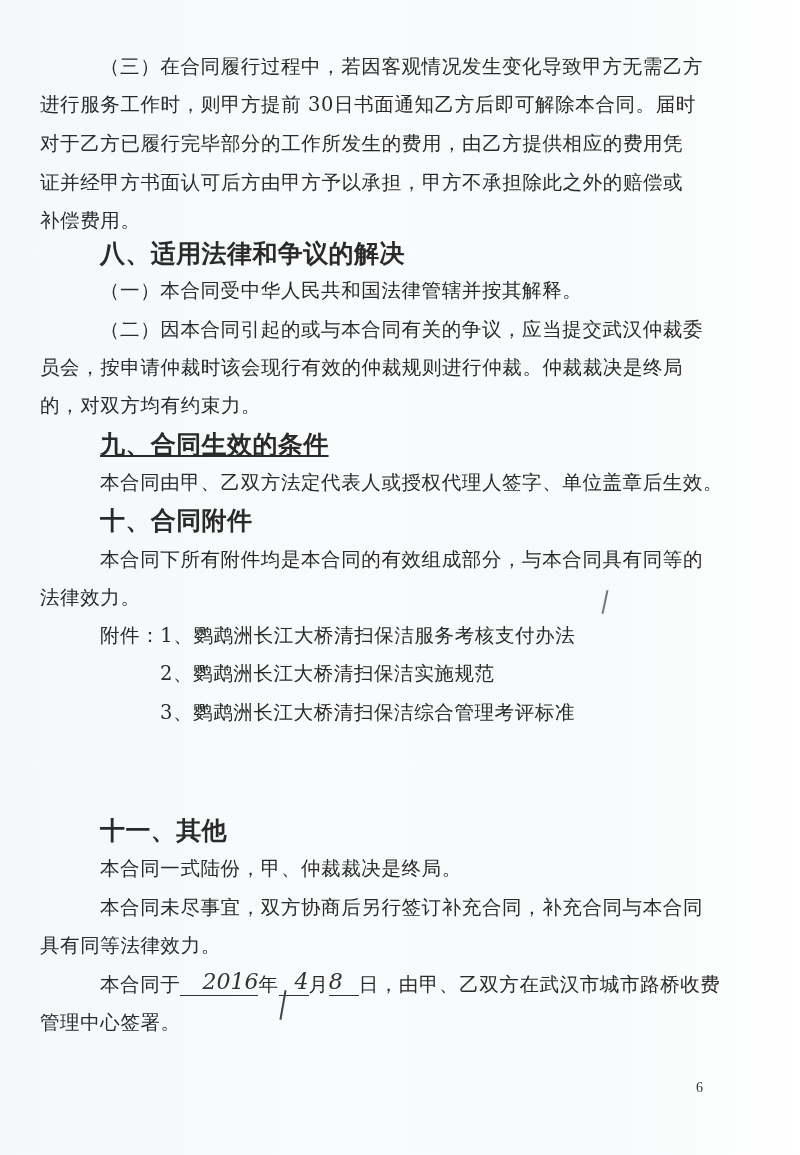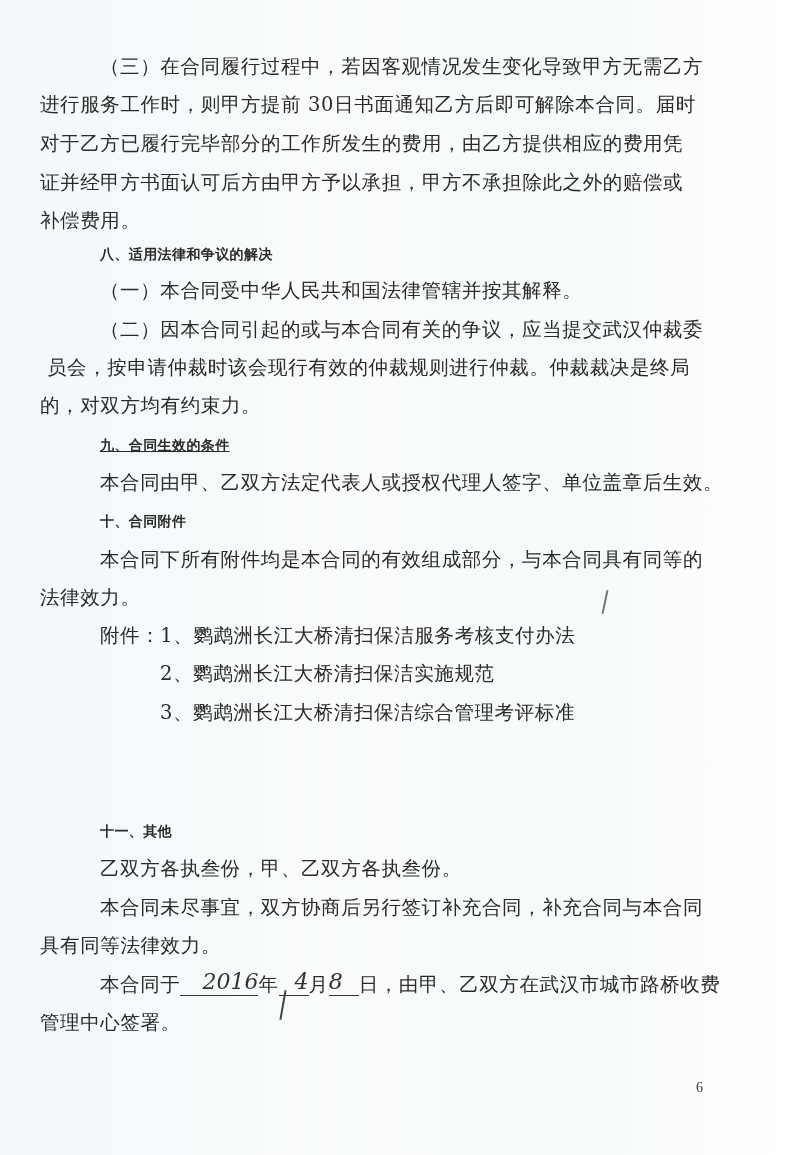--- a/index.html
+++ b/index.html
@@ -6,21 +6,21 @@
   body {
     width:800px; height:1155px; position:relative; overflow:hidden;
     background: linear-gradient(90deg, #f4f8fa 0%, #f9fbfc 40%, #f7fafb 75%, #ffffff 100%);
     font-family: "DejaVu Serif", "Liberation Serif", serif;
     color:#2a2a2a;
   }
   .line {
     position:absolute; font-size:19.5px; line-height:26px; white-space:nowrap;
     letter-spacing:0.6px;
   }
-  .heading { font-family: "DejaVu Sans", "Liberation Sans", sans-serif; font-weight:bold; letter-spacing:0.4px; font-size:14px;}
+  .heading { font-family: "DejaVu Sans", "Liberation Sans", sans-serif; font-weight:bold; letter-spacing:0.4px; font-size:25px;}
   .ind1 { left:100px; }
   .ind0 { left:40px; }
   .ind2 { left:100px; }
   .ind3 { left:160px;text-align:right; }
   .hand {
     font-family: "DejaVu Serif", serif; font-style:italic; color:#333;
     display:inline-block; border-bottom:1.5px solid #333; text-align:right;
     position:relative; top:-2px; letter-spacing:0;
   }
   .page-num {
@@ -37,36 +37,36 @@
 
   <div class="line ind2" style="top:54px;">（三）在合同履行过程中，若因客观情况发生变化导致甲方无需乙方</div>
   <div class="line ind0" style="top:92px;">进行服务工作时，则甲方提前 30日书面通知乙方后即可解除本合同。届时</div>
   <div class="line ind0" style="top:131px;">对于乙方已履行完毕部分的工作所发生的费用，由乙方提供相应的费用凭</div>
   <div class="line ind0" style="top:170px;">证并经甲方书面认可后方由甲方予以承担，甲方不承担除此之外的赔偿或</div>
   <div class="line ind0" style="top:208px;">补偿费用。</div>
 
   <div class="line ind1 heading" style="top:241px;">八、适用法律和争议的解决</div>
   <div class="line ind2" style="top:278px;">（一）本合同受中华人民共和国法律管辖并按其解释。</div>
   <div class="line ind2" style="top:317px;">（二）因本合同引起的或与本合同有关的争议，应当提交武汉仲裁委</div>
-  <div class="line ind0" style="top:355px;margin-left:7px;">员会，按申请仲裁时该会现行有效的仲裁规则进行仲裁。仲裁裁决是终局</div>
+  <div class="line ind0" style="top:355px;">员会，按申请仲裁时该会现行有效的仲裁规则进行仲裁。仲裁裁决是终局</div>
   <div class="line ind0" style="top:393px;">的，对双方均有约束力。</div>
 
   <div class="line ind1 heading" style="top:432px;text-decoration:underline;">九、合同生效的条件</div>
   <div class="line ind1" style="top:470px;">本合同由甲、乙双方法定代表人或授权代理人签字、单位盖章后生效。</div>
 
   <div class="line ind1 heading" style="top:508px;text-align:center;">十、合同附件</div>
   <div class="line ind1" style="top:547px;">本合同下所有附件均是本合同的有效组成部分，与本合同具有同等的</div>
   <div class="line ind0" style="top:585px;">法律效力。</div>
   <div class="stroke"></div>
   <div class="line ind1" style="top:623px;">附件：1、鹦鹉洲长江大桥清扫保洁服务考核支付办法</div>
   <div class="line ind3" style="top:661px;">2、鹦鹉洲长江大桥清扫保洁实施规范</div>
   <div class="line ind3" style="top:700px;">3、鹦鹉洲长江大桥清扫保洁综合管理考评标准</div>
 
   <div class="line ind1 heading" style="top:818px;">十一、其他</div>
-  <div class="line ind1" style="top:856px;">乙双方各执叁份，甲、乙双方各执叁份。</div>
+  <div class="line ind1" style="top:856px;">本合同一式陆份，甲、仲裁裁决是终局。</div>
   <div class="line ind1" style="top:895px;">本合同未尽事宜，双方协商后另行签订补充合同，补充合同与本合同</div>
   <div class="line ind0" style="top:933px;text-align:right;">具有同等法律效力。</div>
 
   <div class="line ind1" style="top:971px;">
     <span>本合同于</span><span class="hand" style="width:78px;font-size:22px;">2016</span><span>年</span><span class="hand" style="width:30px;font-size:22px;">4</span><span>月</span><span class="hand" style="width:30px;font-size:22px;text-align:left;">8</span><span>日</span><span>，由甲、乙双方在武汉市城市路桥收费</span>
   </div>
   <div class="hstroke"></div>
   <div class="line ind0" style="top:1010px;">管理中心签署。</div>
 
   <div class="page-num">6</div>

